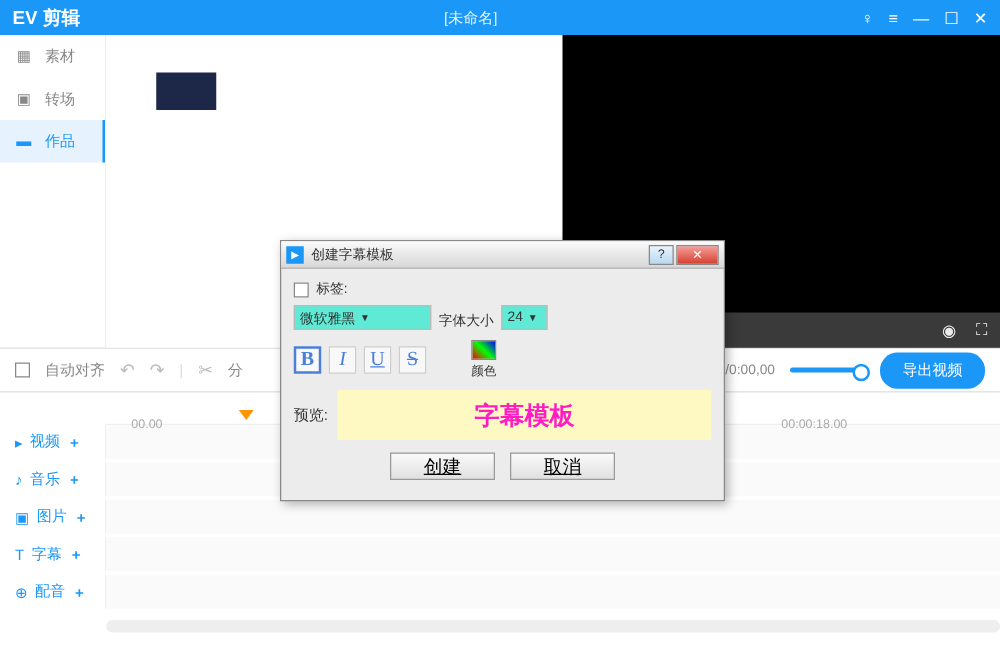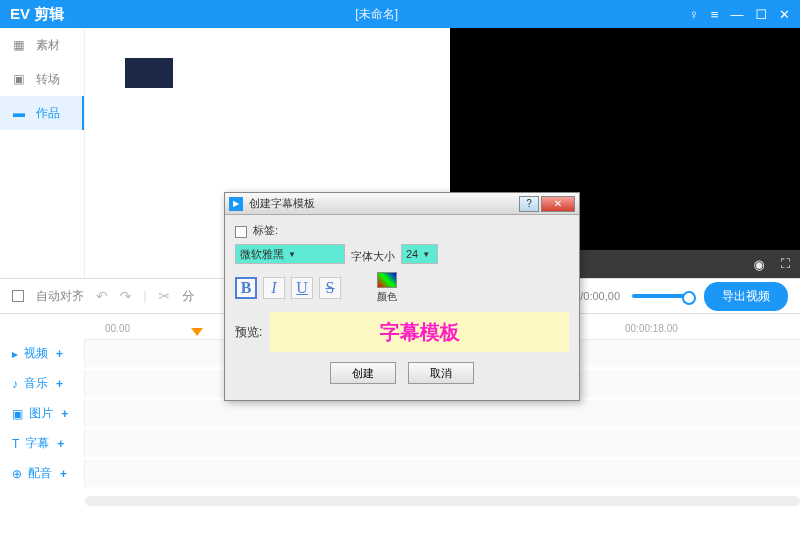--- a/index.html
+++ b/index.html
@@ -30,21 +30,21 @@
 .toolbar .spacer { flex: 1; }
 .time { color: #1a97f7; font-size: 11px; }
 .time .total { color: #888; }
 .slider { width: 60px; height: 4px; background: #1a97f7; border-radius: 2px; position: relative; }
 .slider::after { content: ''; position: absolute; right: -4px; top: -3px; width: 10px; height: 10px; border: 2px solid #1a97f7; background: #fff; border-radius: 50%; }
 .export-btn { background: #1a97f7; color: #fff; padding: 6px 18px; border-radius: 14px; font-size: 12px; cursor: pointer; }
 .undo, .redo, .cut { color: #bbb; font-size: 14px; cursor: pointer; }
 
 .timeline { height: 219px; overflow: hidden; }
 .ruler { height: 26px; border-bottom: 1px solid #eee; position: relative; font-size: 10px; color: #aaa; }
-.ruler .tick { position: absolute; top: 9px; }
+.ruler .tick { position: absolute; top: 20px; }
 .ruler .playhead { position: absolute; left: 106px; top: 14px; width: 12px; height: 8px; background: #ff9500; clip-path: polygon(0 0, 100% 0, 50% 100%); }
 .track-header { width: 85px; }
 .track-row { display: flex; height: 30px; border-bottom: 3px solid #fff; }
 .track-label { width: 85px; display: flex; align-items: center; padding-left: 12px; gap: 6px; color: #1a97f7; font-size: 12px; border-right: 1px solid #eee; background: #fff; }
 .track-label .plus { font-weight: bold; margin-left: 2px; }
 .track-content { flex: 1; background: #fafafa; }
 .hscroll { height: 10px; background: #eee; margin-top: 6px; margin-left: 85px; border-radius: 5px; }
 
 .dialog { position: absolute; top: 192px; left: 224px; width: 356px; background: #ececec; border: 1px solid #888; box-shadow: 2px 2px 8px rgba(0,0,0,0.3); }
 .dlg-title { height: 22px; background: linear-gradient(#fafafa, #d8d8d8); border-bottom: 1px solid #aaa; display: flex; align-items: center; padding: 0 4px; font-size: 11px; }
@@ -64,21 +64,21 @@
 .fmt-btn.bold { font-weight: bold; border: 2px solid #4b7fd8; }
 .fmt-btn.italic { font-style: italic; }
 .fmt-btn.underline { text-decoration: underline; }
 .fmt-btn.strike { text-decoration: line-through; }
 .color-grp { margin-left: 30px; text-align: center; font-size: 10px; }
 .color-swatch { width: 20px; height: 16px; background: linear-gradient(45deg, #f00, #0f0, #00f); border: 1px solid #888; margin-bottom: 2px; }
 .preview-row { display: flex; align-items: center; gap: 8px; }
 .preview-box { flex: 1; height: 40px; background: #fef9c3; display: flex; align-items: center; justify-content: center; }
 .preview-text { font-size: 20px; font-weight: bold; color: #ff1dc4; }
 .dlg-btns { display: flex; justify-content: center; gap: 12px; padding: 10px 0 8px; }
-.dlg-btn { width: 66px; height: 22px; border: 1px solid #999; background: linear-gradient(#fafafa, #e0e0e0); font-size: 11px; cursor: pointer; }
+.dlg-btn { width: 84px; height: 22px; border: 1px solid #999; background: linear-gradient(#fafafa, #e0e0e0); font-size: 15px; cursor: pointer; text-decoration: underline; }
 .checkbox { width: 12px; height: 12px; border: 1px solid #888; background: #fff; display: inline-block; }
 </style>
 </head>
 <body>
 
 <div class="titlebar">
   <span class="logo">EV 剪辑</span>
   <div class="center">[未命名]</div>
   <div class="right">
     <span>♀</span>

